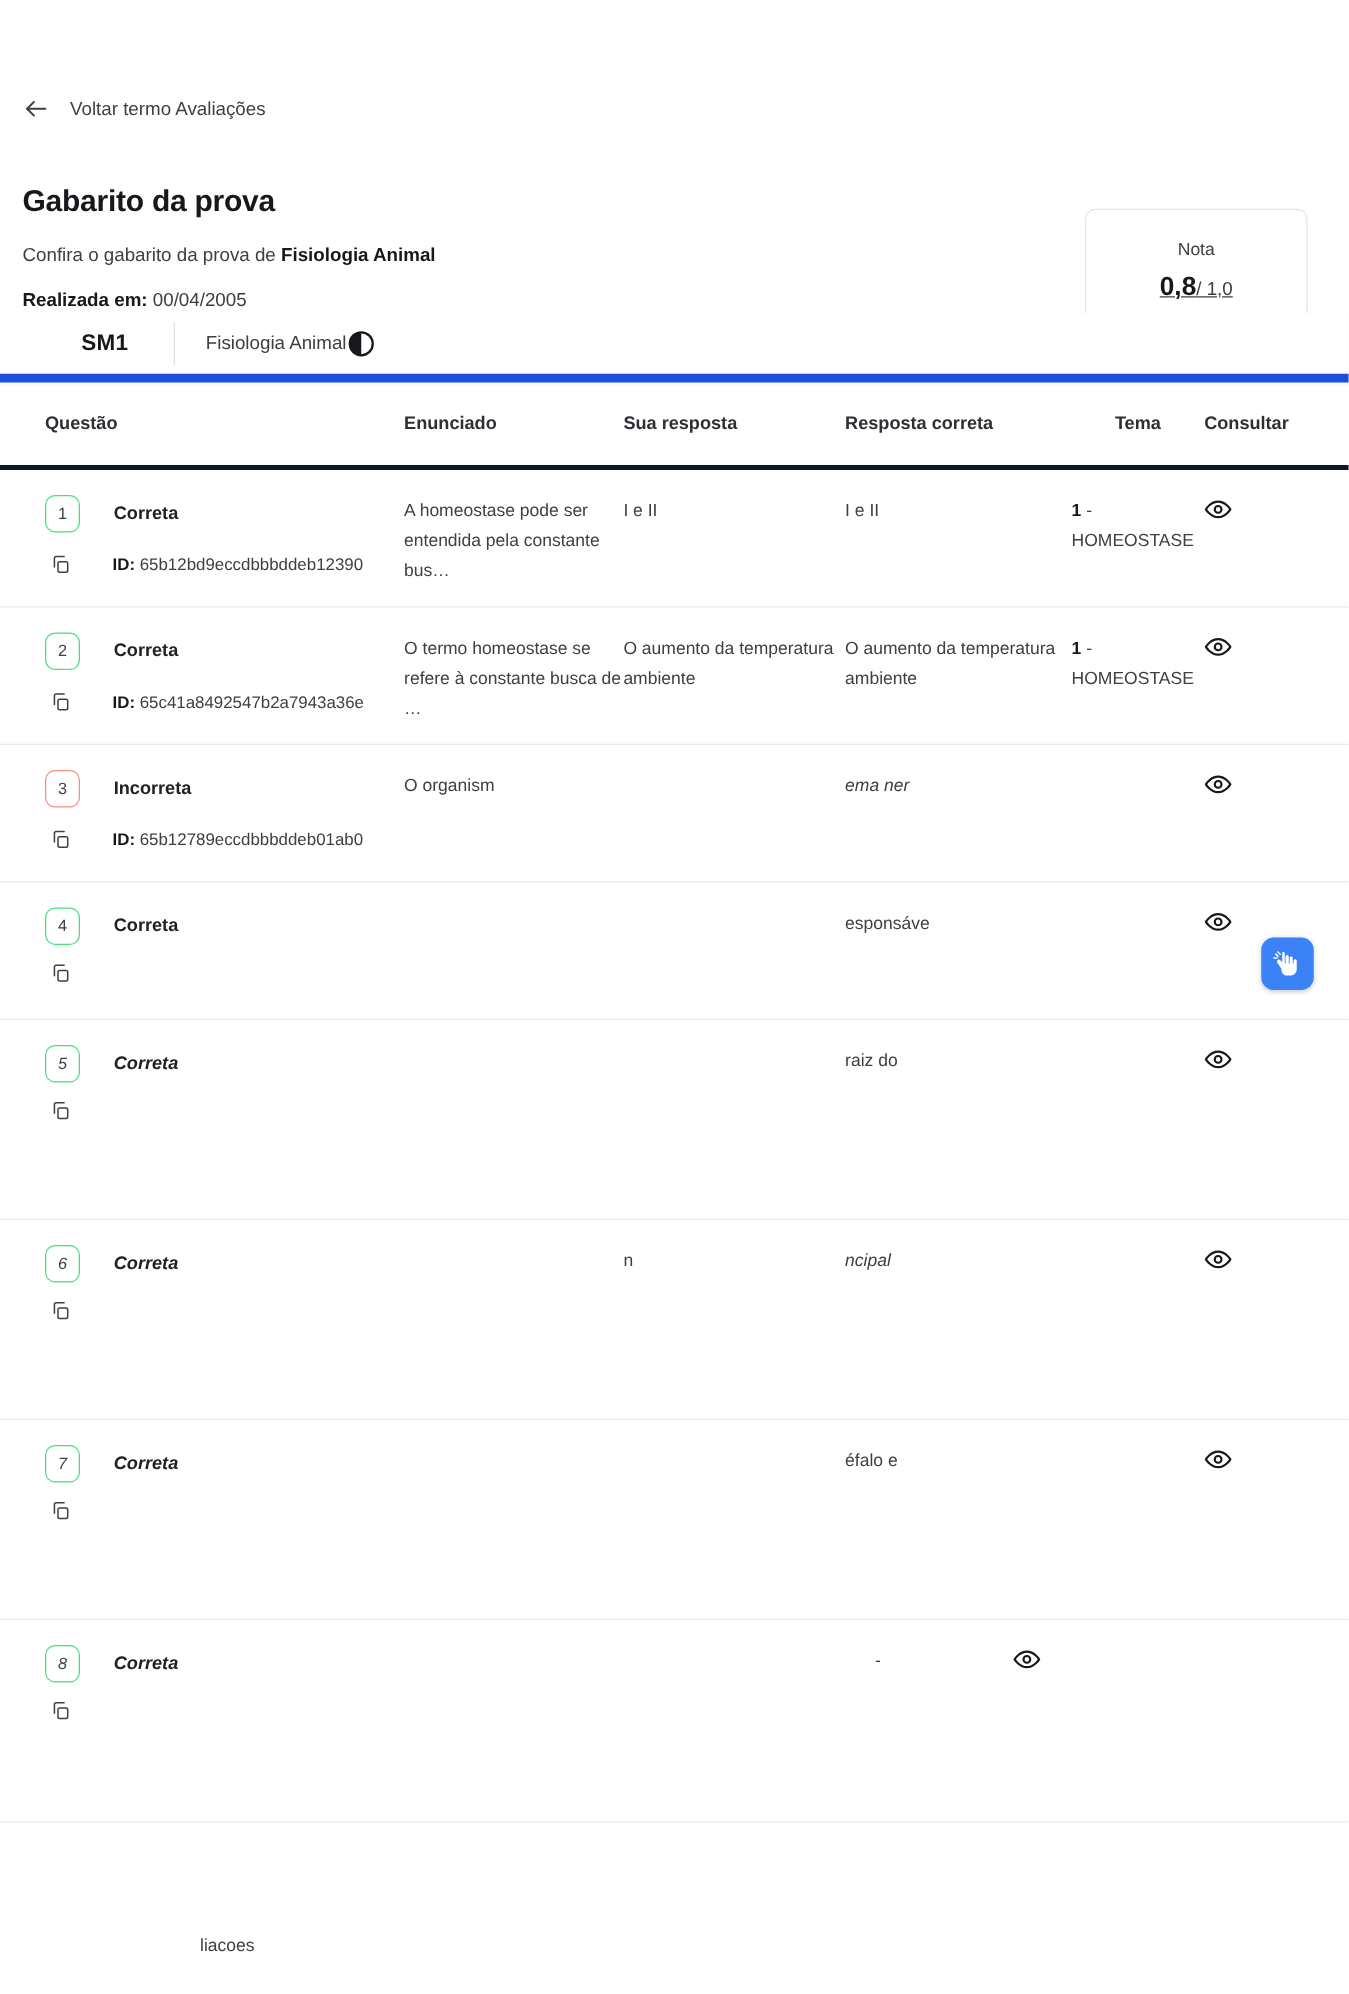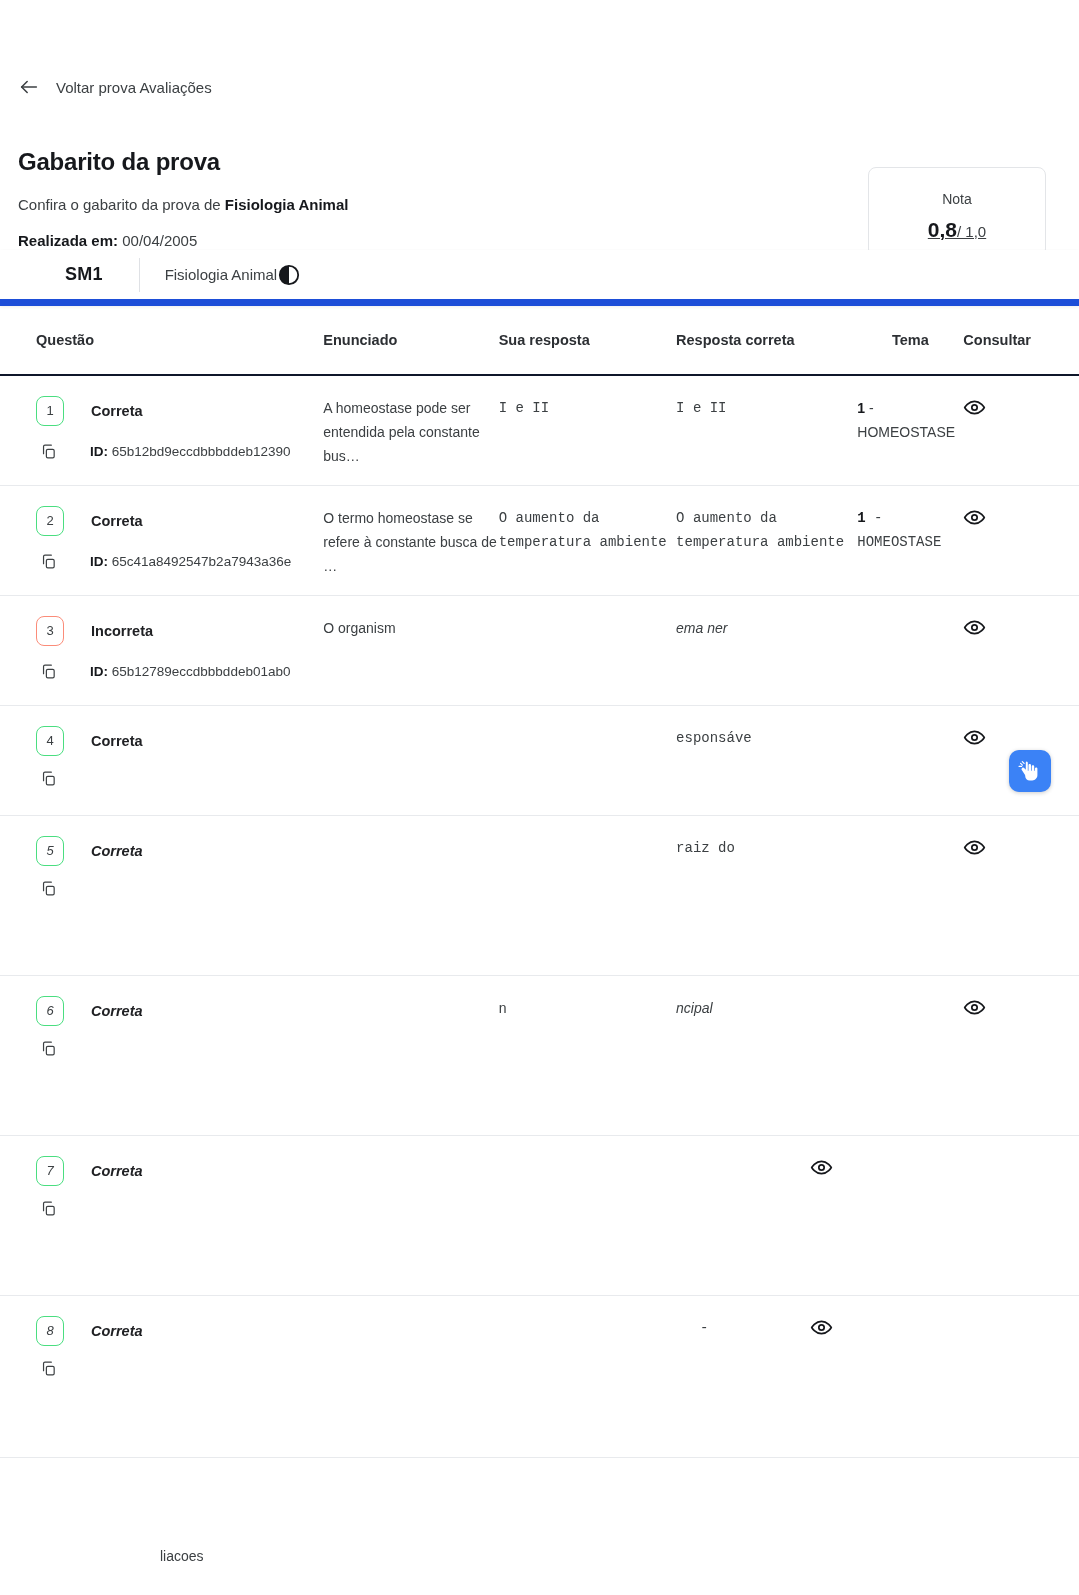--- a/index.html
+++ b/index.html
@@ -64,21 +64,21 @@
   .theme-toggle {
     margin-left: auto; margin-right: 88px;
     width: 24px; height: 24px; cursor: pointer; display: block;
   }
 
   
   .table { position: absolute; left: 0; top: 306px; width: 1079px; }
   .thead {
     display: flex; align-items: center; height: 70px;
     padding: 0 0 0 36px; font-size: 14.5px; font-weight: bold; color: #2c2f33;
-    border-bottom: 2px solid #0f172a;
+    border-bottom: 4px solid #0f172a;
   }
   .th { white-space: nowrap; overflow: visible; }
   .c-questao   { width: 298px; }
   .c-enunciado { width: 182px; }
   .c-sua       { width: 184px; }
   .c-correta   { width: 188px; }
   .c-tema      { width: 110px; text-align: center; }
   .c-consultar { width: 120px; }
 
   .row {
@@ -104,21 +104,21 @@
   .cell-enunciado { width: 182px; }
   .cell-sua       { width: 184px; }
   .cell-correta   { width: 188px; }
   .cell-tema      { width: 110px; }
   .cell-tema b    { font-weight: bold; color: #16181c; }
   .cell-consultar { width: 120px; display: flex; align-items: flex-start; }
   .eye-icon { width: 23px; height: 23px; display: block; cursor: pointer; }
 
   
   .pad-t-10  { padding-top: 10px; }
-  .pad-t-32  { padding-top: 32px; font-family: Liberation Mono, monospace; }
+  .pad-t-32  { padding-top: 32px; }
   .pad-t-44  { padding-top: 44px; font-style: italic; }
   .pad-t-58  { padding-top: 58px; }
   .pad-t-72  { padding-top: 72px; }
 
   .row-h-110 { min-height: 110px; }
   .row-h-160 { min-height: 160px; }
   .row-h-162 { min-height: 162px; }
 
   
   .cursor-badge {
@@ -140,21 +140,21 @@
 
 <div id="page">
 
   <div class="back-link">
     <span>
       <svg class="back-arrow" viewBox="0 0 24 24" fill="none" stroke="#3c4043" stroke-width="1.7" stroke-linecap="round" stroke-linejoin="round">
         <line x1="20" y1="12" x2="4" y2="12"></line>
           <polyline points="10,6 4,12 10,18"></polyline>
       </svg>
     </span>
-    <span>Voltar prova Avaliações</span>
+    <span>Voltar termo Avaliações</span>
   </div>
 
   <h1 class="page-title">Gabarito da prova</h1>
 
   <div class="page-sub">
     <span>Confira o gabarito da prova de </span><b>Fisiologia Animal</b>
   </div>
 
   <div class="page-meta">
     <b>Realizada em: </b><span>00/04/2005</span>
@@ -381,20 +381,21 @@
             <svg class="copy-icon" viewBox="0 0 24 24" fill="none" stroke="#3c4043" stroke-width="1.7" stroke-linecap="round" stroke-linejoin="round">
               <rect x="9" y="9" width="11" height="12" rx="2"></rect>
                 <path d="M5 15V5a2 2 0 0 1 2-2h9"></path>
             </svg>
           </span>
           <span class="q-id"><span></span></span>
         </div>
       </div>
       <div class="cell cell-enunciado"></div>
       <div class="cell cell-sua"></div>
+      <div class="cell cell-correta pad-t-32">éfalo e</div>
       <div class="cell cell-tema"><span></span></div>
       <div class="cell cell-consultar pad-t-44">
         <span>
           <svg class="eye-icon" viewBox="0 0 24 24" fill="none" stroke="#16181c" stroke-width="1.8" stroke-linecap="round" stroke-linejoin="round">
             <path d="M1.8 12S5.6 5.5 12 5.5 22.2 12 22.2 12 18.4 18.5 12 18.5 1.8 12 1.8 12Z"></path>
               <circle cx="12" cy="12" r="2.8"></circle>
           </svg>
         </span>
       </div>
     </div>

